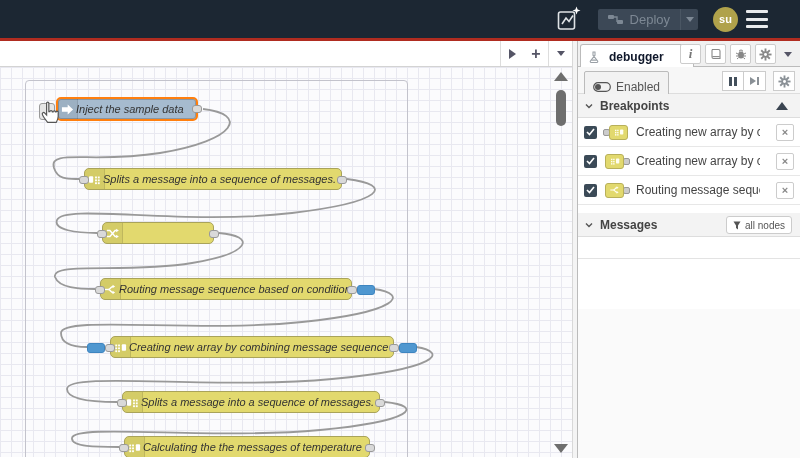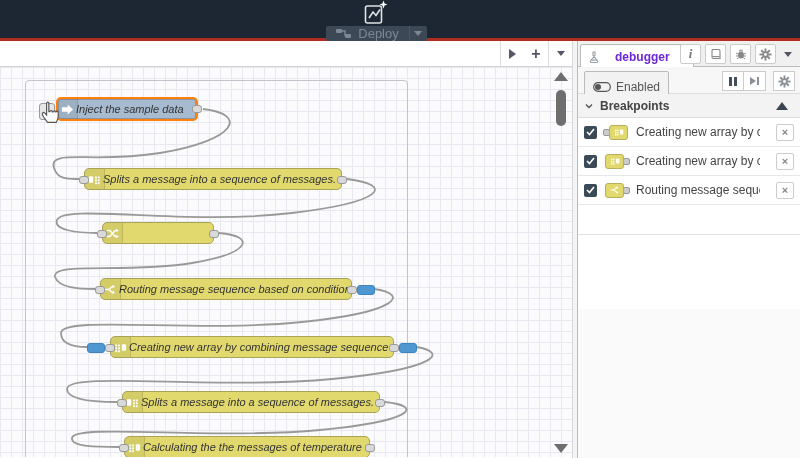--- a/index.html
+++ b/index.html
@@ -1,19 +1,19 @@
 <!DOCTYPE html>
 <html><head>
 <meta charset="utf-8">
 <style>
   * { margin:0; padding:0; box-sizing:border-box; }
   html,body { width:800px; height:458px; overflow:hidden; font-family:"Liberation Sans",sans-serif; background:#fff; }
 
   
-  .header { position:relative; height:38px; background:#1c2733; display:flex; align-items:center; justify-content:flex-start; padding-right:32px; gap:0;flex-direction:column; }
+  .header { position:relative; height:38px; background:#1c2733; display:flex; align-items:center; justify-content:flex-end; padding-right:32px; gap:0; }
   .hdr-ai { width:24px; height:26px; margin-right:17px; cursor:pointer; }
   .deploy-btn { height:21px; background:#3c4856; border-radius:2px; display:flex; align-items:center; color:#7d8894; font-size:13px; margin-right:15px; cursor:pointer; }
   .deploy-main { display:flex; align-items:center; gap:7px; padding:0 10px; }
   .deploy-caret { width:18px; height:100%; display:flex; align-items:center; justify-content:center; border-left:1px solid #4a5663; }
   .caret-down { width:0; height:0; border-left:4px solid transparent; border-right:4px solid transparent; border-top:5px solid #7d8894; }
   .avatar { width:25px; height:25px; border-radius:50%; background:#b0a24b; color:#fff; font-size:11px; font-weight:bold; display:flex; align-items:center; justify-content:center; margin-right:8px; cursor:pointer; }
   .menu-btn { width:22px; height:18px; display:flex; flex-direction:column; justify-content:space-between; cursor:pointer; }
   .menu-btn span { display:block; height:3px; background:#e8eaec; border-radius:1px; }
   .red-band { height:3px; background:#b02c20; }
 
@@ -49,21 +49,21 @@
   .scroll-arrow { position:absolute; left:554px; width:0; height:0; border-left:7px solid transparent; border-right:7px solid transparent; cursor:pointer; }
   .scroll-up { top:5px; border-bottom:9px solid #6e6e6e; }
   .scroll-down { top:377px; border-top:9px solid #6e6e6e; }
   .scroll-thumb { position:absolute; left:556px; top:23px; width:10px; height:36px; background:#6e6e6e; border-radius:5px; cursor:grab; }
 
   .separator { width:6px; background:#f4f4f4; border-left:1px solid #d8d8d8; border-right:1px solid #bbb; }
 
   
   .sidebar { position:relative; width:222px; background:#fff; }
   .sb-tabs { position:relative; height:26px; background:#f0f0f0; border-bottom:1px solid #bbb; }
-  .sb-tab { position:absolute; left:2px; top:3px; height:24px; width:114px; background:#fff; border:1px solid #bbb; border-bottom:none; border-radius:3px 3px 0 0; display:flex; align-items:center; gap:16px; padding-left:8px; font-size:12px; font-weight:bold; color:#6d28d9; cursor:pointer; }
+  .sb-tab { position:absolute; left:2px; top:3px; height:24px; width:114px; background:#fff; border:1px solid #bbb; border-bottom:none; border-radius:3px 3px 0 0; display:flex; align-items:center; gap:10px; padding-left:8px; font-size:12px; font-weight:bold; color:#0f172a; cursor:pointer; }
   .sb-tabbtns { position:absolute; right:4px; top:3px; display:flex; align-items:center; gap:4px; }
   .mini-btn { width:21px; height:20px; background:#fff; border:1px solid #ccc; border-radius:2px; display:flex; align-items:center; justify-content:center; color:#888; font-size:12px; cursor:pointer; }
   .info-i { font-family:"Liberation Serif",serif; font-style:italic; font-weight:bold; font-size:13px; color:#777; }
 
   .sb-toolbar { position:relative; height:27px; background:#f7f7f7; border-bottom:1px solid #ddd; }
   .enabled-btn { position:absolute; left:6px; top:4px; height:31px; padding:0 8px; background:#f2f2f2; border:1px solid #bbb; border-radius:2px; display:flex; align-items:center; gap:5px; font-size:12px; color:#555; cursor:pointer; }
   .pause-group { position:absolute; right:34px; top:4px; display:flex; }
   .pg-btn { width:22px; height:20px; background:#fff; border:1px solid #ccc; display:flex; align-items:center; justify-content:center; cursor:pointer; }
   .pg-btn + .pg-btn { border-left:none; }
   .pause-bars { display:flex; gap:2px; } .pause-bars i { width:3px; height:9px; background:#44505c; }
@@ -454,16 +454,28 @@
                 <path fill="#fffef2" d="M9.2 8.4 12 10.3 9.2 12.2z"></path>
               </svg>
             </span>
     </span>
     <span class="bp-label">Routing message sequence based on condition</span>
     <span class="bp-del">×</span>
   </div>
       </div>
 
     <div class="msg-spacer"></div>
+    <div class="section-hdr">
+      <svg class="chev" viewBox="0 0 8 8">
+          <path d="M1 2.5l3 3 3-3" fill="none" stroke="#555" stroke-width="1.4"></path>
+        </svg>
+      <span class="sec-title">Messages</span>
+      <div class="filter-btn">
+        <svg width="8" height="9" viewBox="0 0 8 9">
+            <path d="M0.5 0.5h7L5 4.5v4L3 7V4.5z" fill="#555"></path>
+          </svg>
+        <span>all nodes</span>
+      </div>
+    </div>
     <div class="msg-empty"></div>
     <div class="sb-rest"></div>
   </div>
 </div>
 
 </body></html>

